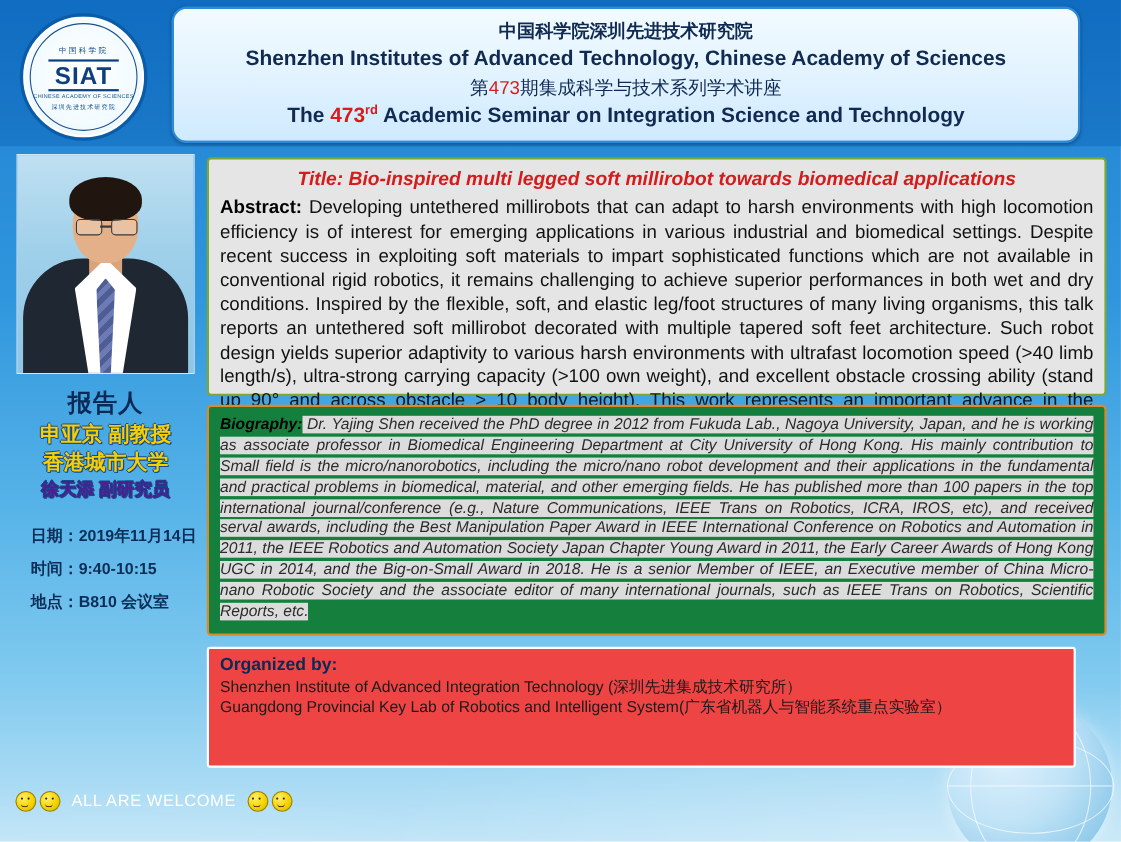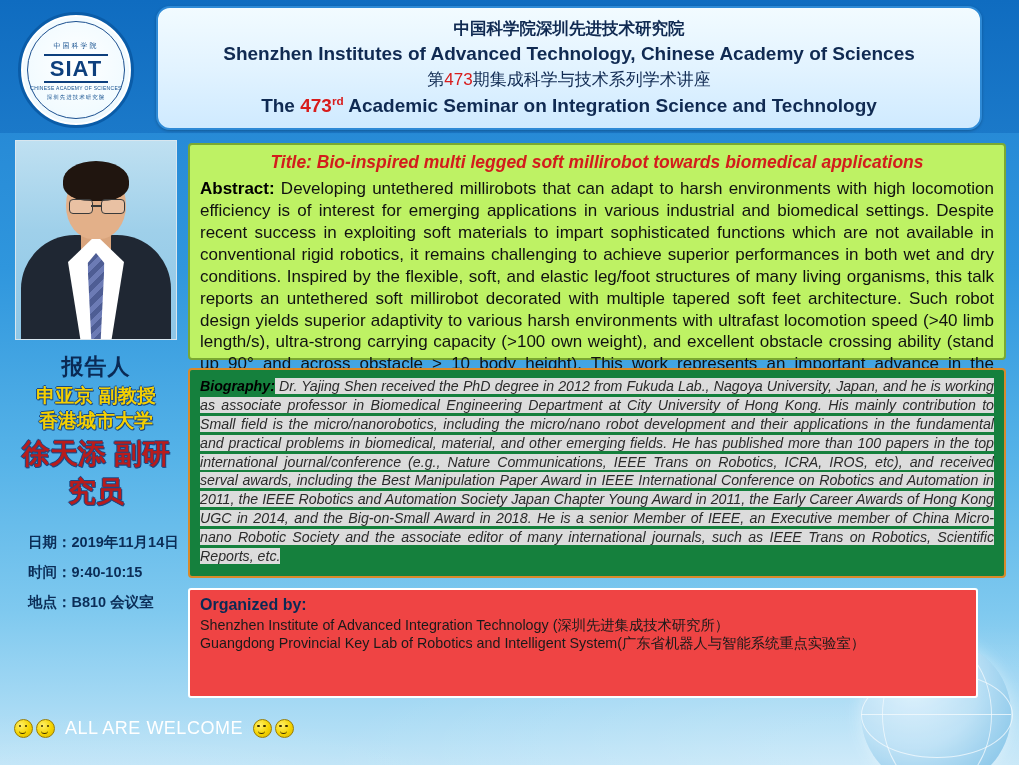--- a/index.html
+++ b/index.html
@@ -254,23 +254,23 @@
     margin-top: 2px;
   }
   .host-role {
     font-size: 21px;
     color: #0a2a55;
     font-weight: bold;
     margin-top: 12px;
     letter-spacing: 1px;
   }
   .host-name {
-    font-size: 28px;
-    font-weight: bold;
-    color: #b91c1c;
+    font-size: 16px;
+    font-weight: bold;
+    color: #4c1d95;
     text-shadow: 1px 1px 0 #1a4a86, -1px 0 0 #1a4a86, 0 -1px 0 #1a4a86, 0 1px 0 #1a4a86;
     margin-top: 3px;
   }
   .meta {
     margin-top: 22px;
     text-align: left;
     padding-left: 16px;
   }
   .meta-row {
     font-size: 14.5px;
@@ -283,21 +283,21 @@
   
   .abstract-box {
     position: absolute;
     left: 188px;
     top: 143px;
     width: 818px;
     height: 217px;
     box-sizing: border-box;
     border: 2px solid #7aa832;
     border-radius: 4px;
-    background: #bef264;
+    background: #e5e5e5;
     padding: 7px 10px 6px 10px;
   }
   .abs-title {
     color: #d31c1c;
     font-weight: bold;
     font-style: italic;
     font-size: 17.5px;
     text-align: center;
     margin-bottom: 5px;
   }
@@ -387,21 +387,21 @@
   }
   .smiley::after {
     content: "";
     position: absolute;
     left: 4px; top: 9px;
     width: 7px; height: 4px;
     border-bottom: 1.6px solid #3a2c00;
     border-radius: 0 0 7px 7px;
   }
   .welcome-text {
-    font-size: 18px;
+    font-size: 15px;
     color: #ffffff;
     letter-spacing: .5px;
   }
   .smiley-group { display: inline-flex; gap: 3px; }
 </style>
 </head>
 <body>
 
 <div class="bg-swoosh swoosh-a"></div>
 <div class="globe">

